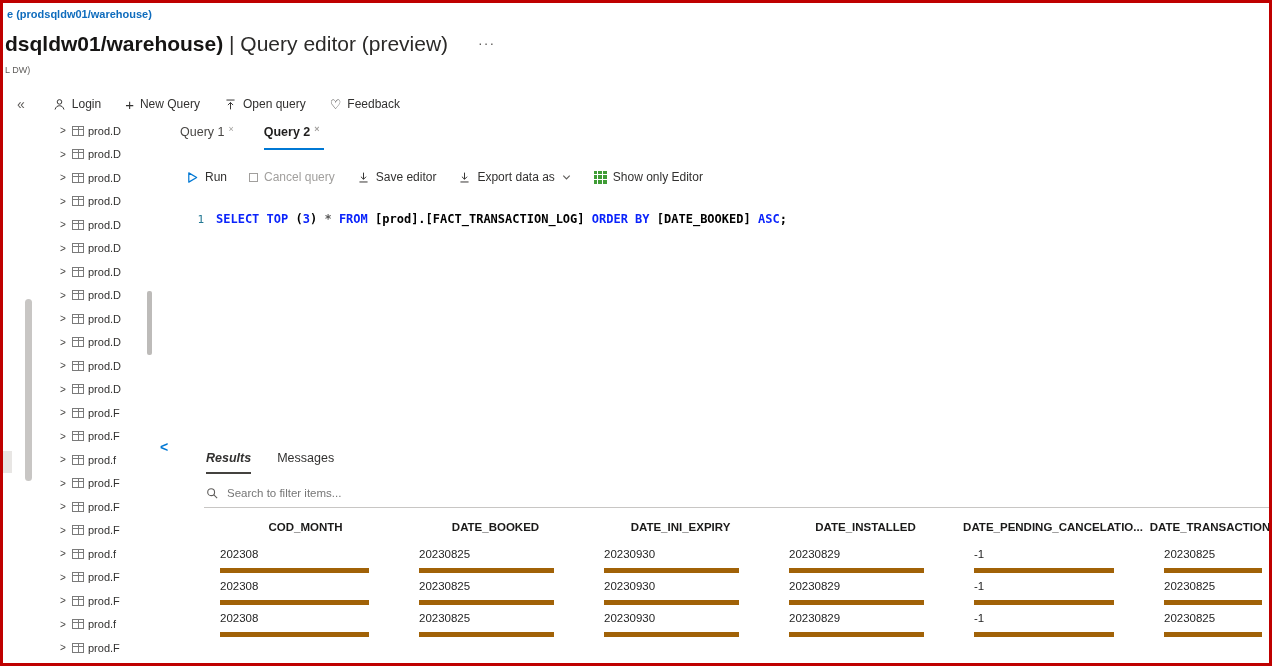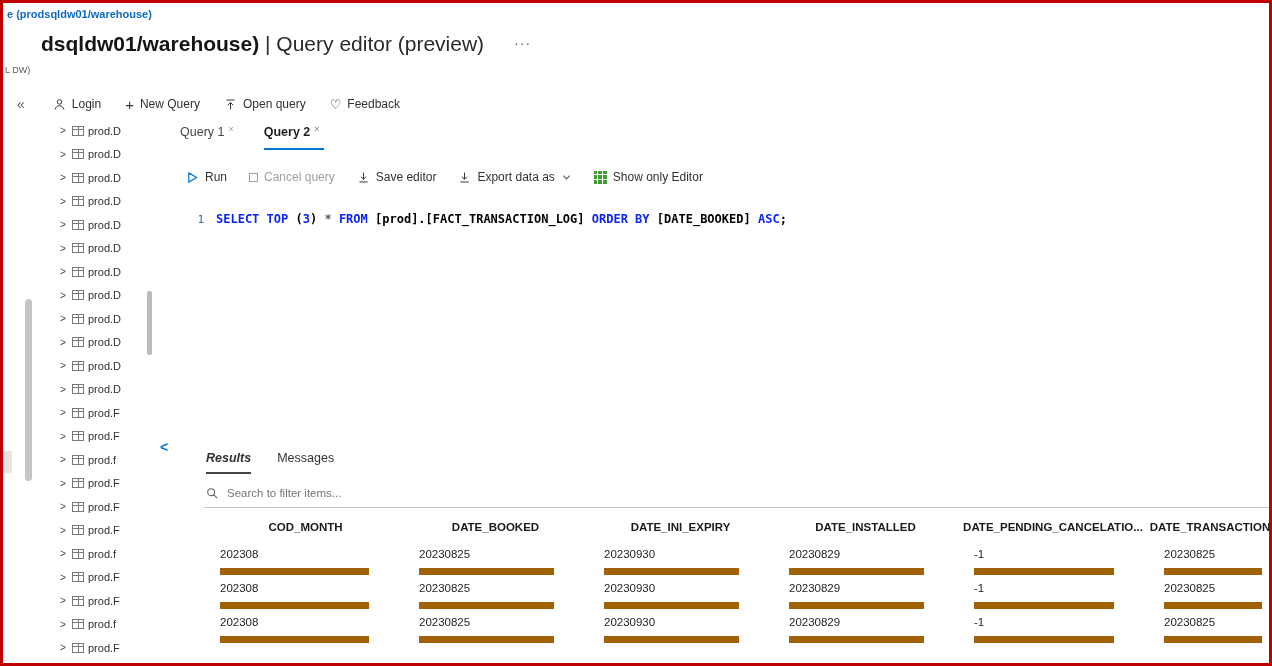--- a/index.html
+++ b/index.html
@@ -15,21 +15,21 @@
 
   
   .breadcrumb {
     position: absolute; top: 5px; left: 4px;
     font-size: 11px; font-weight: 600; color: #0f6cbd; cursor: pointer;
   }
   .title-row {
     position: absolute; top: 29px; left: 2px;
     font-size: 21px; color: #201f1e; white-space: nowrap;
   }
-  .title-bold { font-weight: 700; color: #161514; margin-left: 36px; }
+  .title-bold { font-weight: 700; color: #161514; }
   .title-rest { font-weight: 400; color: #2b2a29; }
   .more-btn { margin-left: 30px; color: #605e5c; font-size: 14px; letter-spacing: 1px; cursor: pointer; vertical-align: 3px; }
   .subtitle { position: absolute; top: 62px; left: 2px; font-size: 9px; color: #605e5c; }
 
   
   .app-toolbar {
     position: absolute; top: 88px; left: 0; right: 0; height: 26px;
     display: flex; align-items: center; font-size: 12px; color: #323130;
   }
   .app-toolbar .chev-collapse { margin-left: 14px; color: #605e5c; font-size: 14px; cursor: pointer; }
@@ -93,21 +93,21 @@
 
   .search-row { margin: 10px 0 0 26px; display: flex; align-items: center; gap: 7px; border-bottom: 1px solid #c8c6c4; padding: 2px 0 7px 2px; }
   .search-input { border: none; outline: none; flex: 1; font-size: 11.5px; color: #323130; background: transparent; font-family: inherit; }
   .search-input::placeholder { color: #767676; }
 
   table.results-table { border-collapse: collapse; table-layout: fixed; width: 100%; margin-top: 2px; }
   .results-table th { font-size: 11.5px; font-weight: 700; color: #1b1a19; text-align: center; padding: 11px 0 8px 0; white-space: nowrap; overflow: hidden; cursor: pointer; }
   .results-table th:first-child { padding-left: 30px; }
   .results-table td { font-size: 11.5px; color: #242424; padding: 0 0 0 16px; height: 30px; vertical-align: middle; white-space: nowrap; }
   .results-table td:first-child { padding-left: 42px; }
-  .cw { border-bottom: 7px solid #a16207; padding: 7px 0 8px 0; margin-right: 34px; }
+  .cw { border-bottom: 5px solid #a16207; padding: 7px 0 8px 0; margin-right: 34px; }
   .results-table td:last-child .cw { margin-right: 10px; }
 
   svg { display: block; }
 </style>
 </head>
 <body>
 
 <div class="screen">
 
   <a class="breadcrumb">e (prodsqldw01/warehouse)</a>

